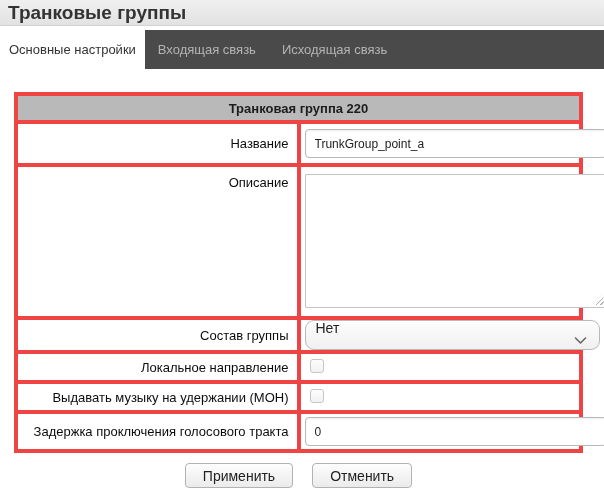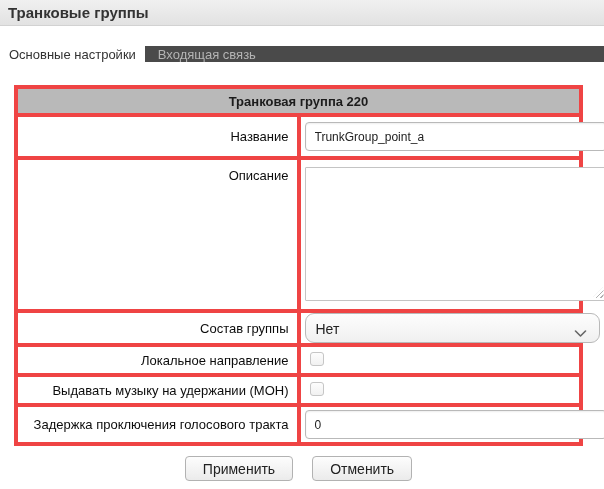--- a/index.html
+++ b/index.html
@@ -7,25 +7,25 @@
     width:604px;height:489px;background:#ffffff;overflow:hidden;
     font-family:"Liberation Sans","DejaVu Sans",sans-serif;
     -webkit-font-smoothing:antialiased;
   }
   
   .titlebar{
     height:25px;line-height:25px;
     background:linear-gradient(#f0f0f0,#e2e2e2);
     border-bottom:1px solid #d2d2d2;
     padding-left:8px;
-    font-size:15px;font-weight:bold;color:#333333;
+    font-size:19px;font-weight:bold;color:#333333;
   }
   
   .tabbar{
-    margin-top:20px;height:16px;background:#4a4a4a;
+    margin-top:4px;height:39px;background:#4a4a4a;
     display:flex;align-items:stretch;
   }
   .tab{
     display:flex;align-items:center;
     padding:3px 13px;font-size:13px;color:#b4b4b4;cursor:pointer;
     white-space:nowrap;
   }
   .tab.active{
     background:#ffffff;color:#333333;padding:0 9px;
   }
@@ -74,22 +74,22 @@
     position:absolute;right:2px;bottom:3px;width:11px;height:11px;
     background:repeating-linear-gradient(-45deg,transparent 0 2px,#b0b0b0 2px 3px);
     clip-path:polygon(100% 0,100% 100%,0 100%);
     cursor:nwse-resize;
   }
   
   .select-box{
     box-sizing:border-box;width:295px;height:30px;
     border:1px solid #b9b9b9;border-radius:9px;
     background:linear-gradient(#fdfdfd,#f0f0f0);
-    display:flex;align-items:flex-start;position:relative;
-    padding:7px 10px;font-size:14px;color:#222222;cursor:pointer;
+    display:flex;align-items:flex-end;position:relative;
+    padding:13px 10px;font-size:14px;color:#222222;cursor:pointer;
   }
   .select-box .chev{position:absolute;right:12px;top:11px;}
   
   .checkbox{
     box-sizing:border-box;width:14px;height:14px;margin-left:5px;
     border:1px solid #c6c6c6;border-radius:3px;
     background:linear-gradient(#fdfdfd,#f1f1f1);
     display:inline-block;cursor:pointer;
   }
   
@@ -106,20 +106,21 @@
   }
 </style>
 </head>
 <body>
 
 <div class="titlebar">Транковые группы</div>
 
 <div class="tabbar">
   <div class="tab active">Основные настройки</div>
   <div class="tab">Входящая связь</div>
+  <div class="tab">Исходящая связь</div>
 </div>
 
 <table class="formtable">
   <tbody>
       <tr>
     <td class="thead" colspan="2">Транковая группа 220</td>
   </tr>
 
   <tr style="height:43px;">
     <td class="label-cell">Название</td>

